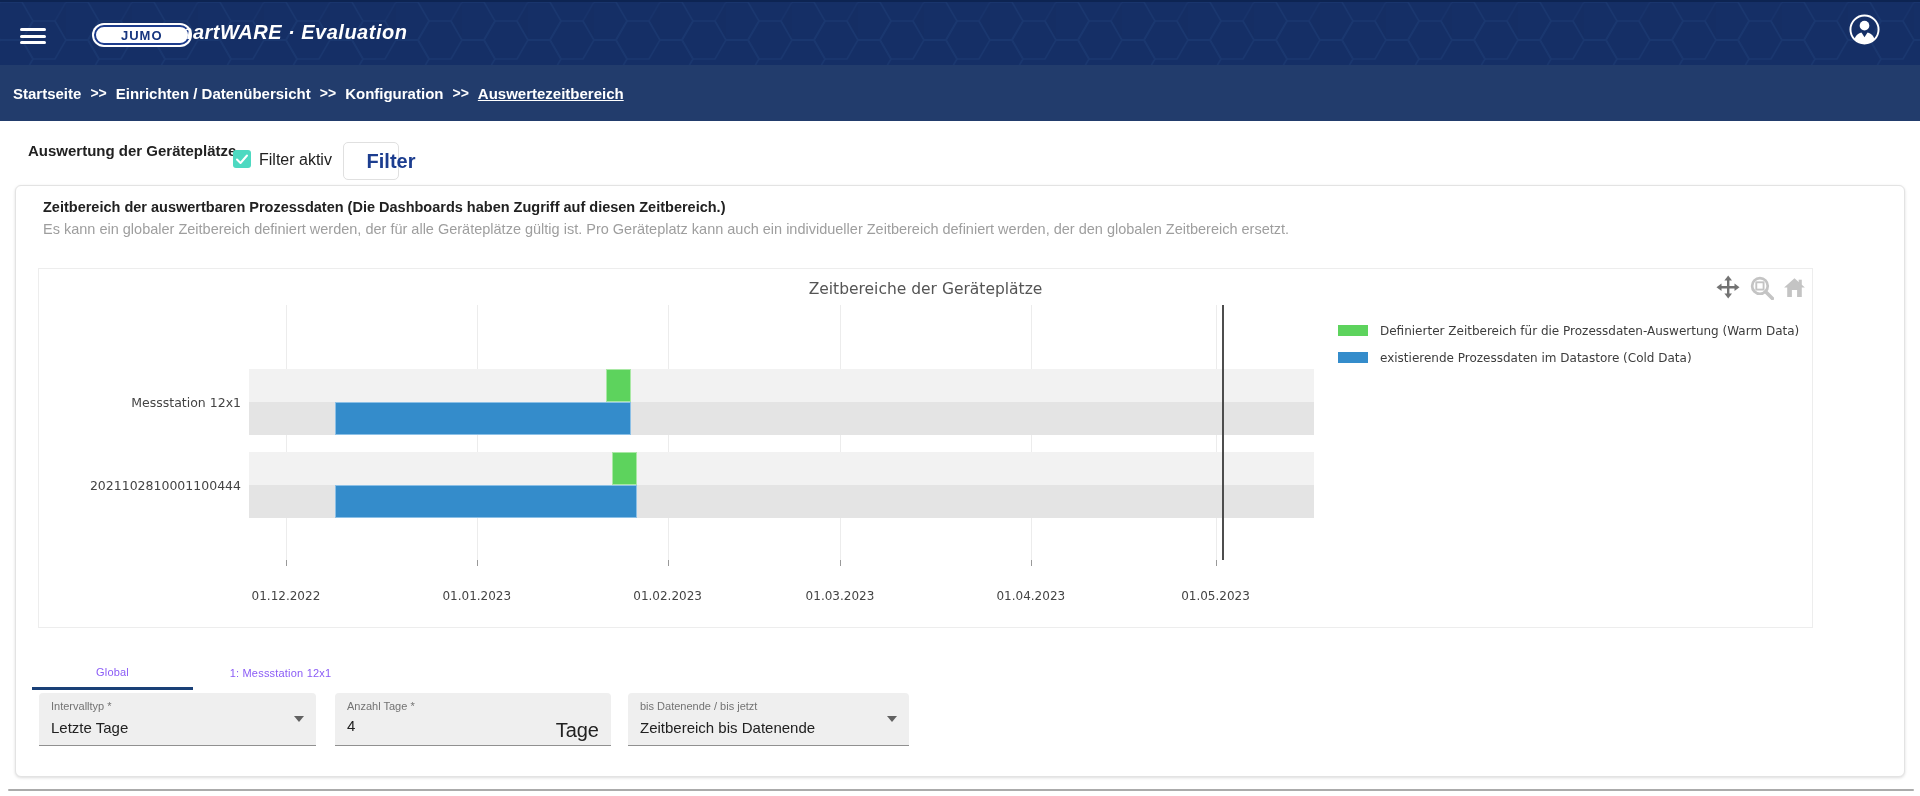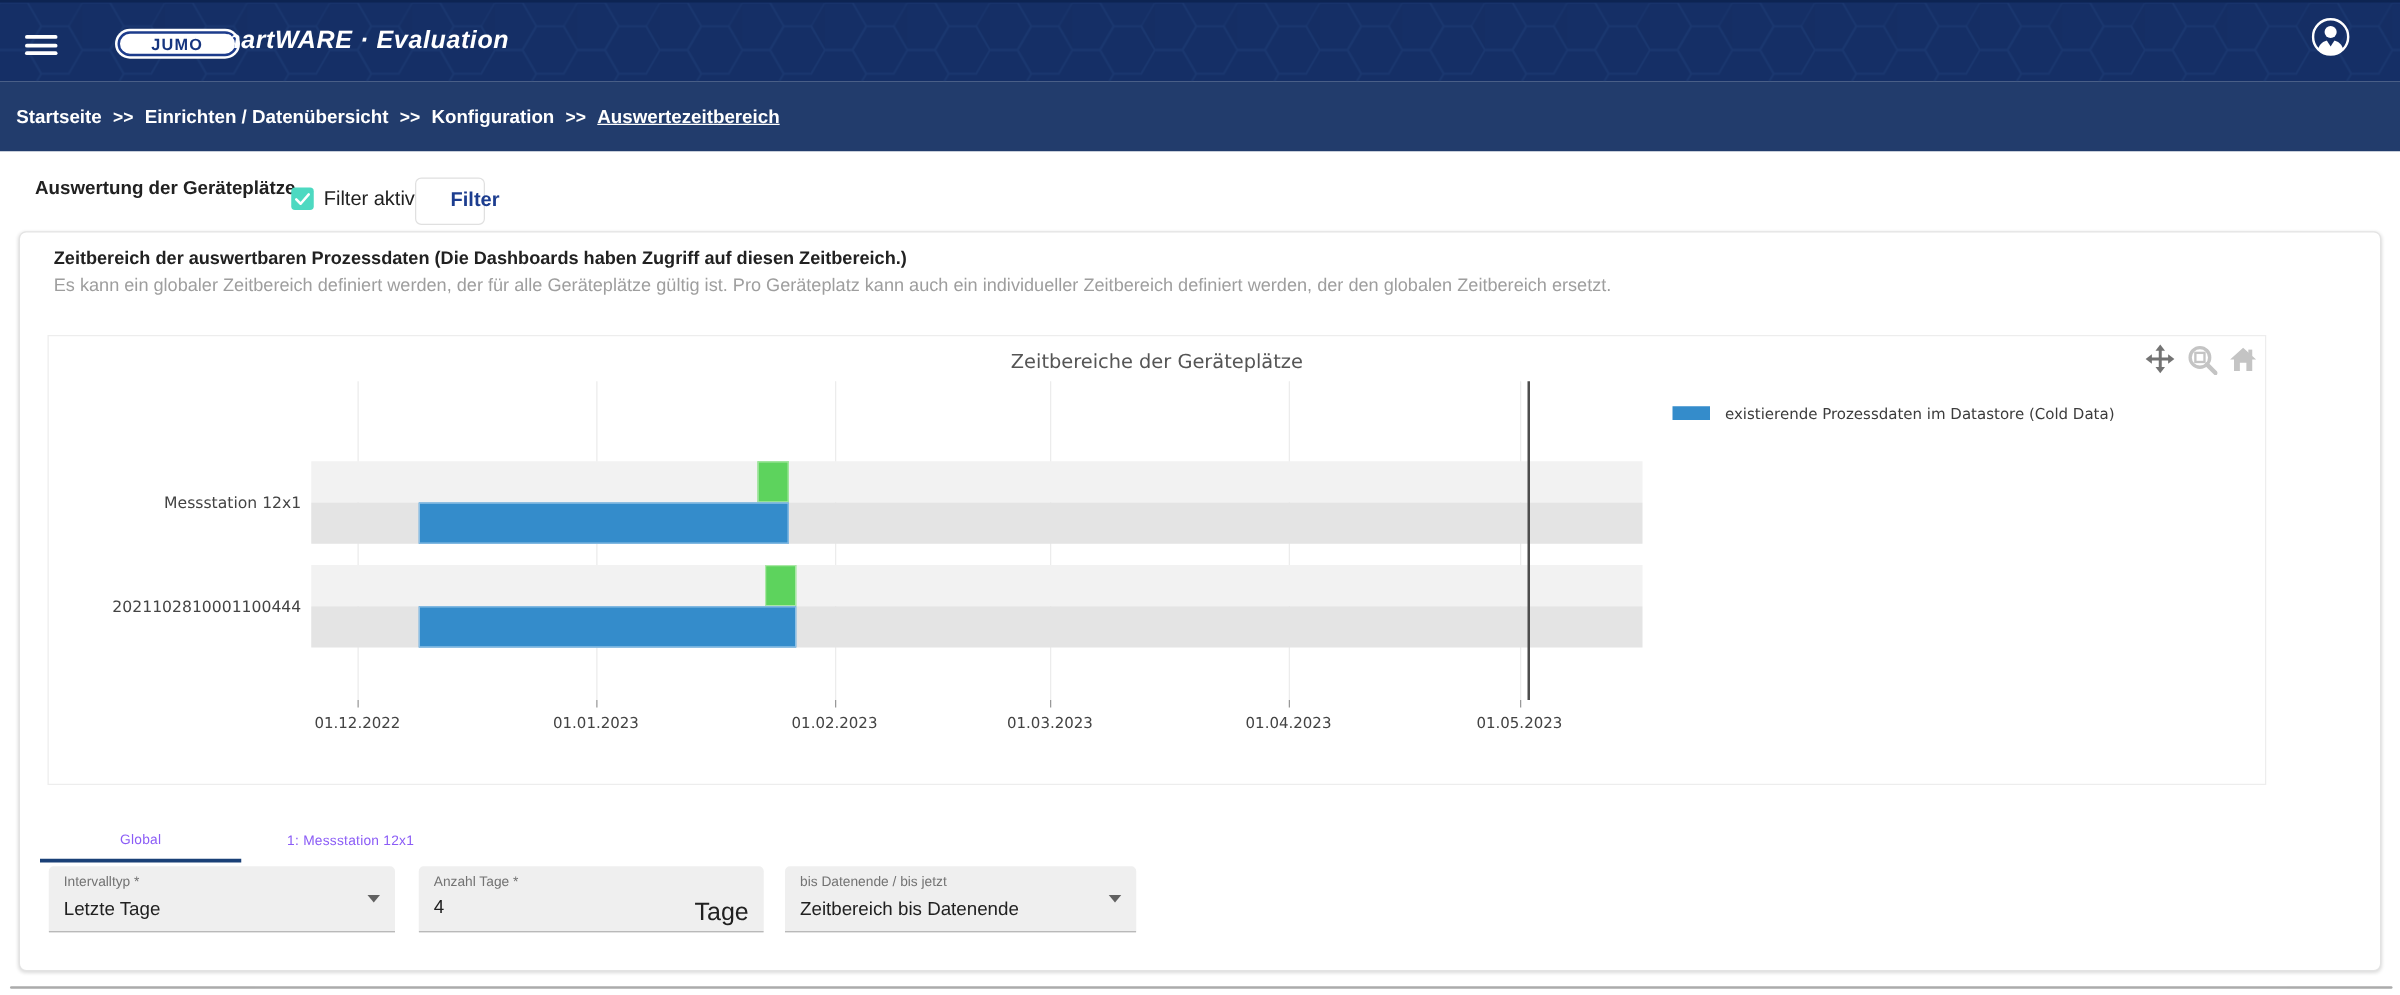--- a/index.html
+++ b/index.html
@@ -21,22 +21,22 @@
   .breadcrumb{position:absolute;left:0;top:65px;width:1920px;height:56px;background:#223c6c;display:flex;align-items:center;padding-left:13px;box-sizing:border-box;}
   .crumb{color:#fff;font-size:15px;font-weight:600;cursor:pointer;}
   .crumb.current{font-weight:700;text-decoration:underline;cursor:default;}
   .crumb-sep{color:#fff;font-size:14px;font-weight:700;margin:0 9px;}
 
   
   .page-title{position:absolute;left:28px;top:142px;font-size:15px;font-weight:700;color:#212121;}
   .checkbox{position:absolute;left:233px;top:150px;width:18px;height:18px;background:#4dd9c1;border-radius:3px;cursor:pointer;}
   .checkbox svg{position:absolute;inset:0;}
   .checkbox-label{position:absolute;left:259px;top:151px;font-size:16px;color:#212121;}
-  .filter-btn{position:absolute;left:332px;top:142px;width:56px;height:38px;background:#fff;border:1px solid #e0e0e0;border-radius:5px;
-    color:#1c3d8f;font-size:16px;font-weight:700;display:flex;align-items:center;justify-content:center;cursor:pointer;box-sizing:border-box;padding-left:40px;}
+  .filter-btn{position:absolute;left:343px;top:142px;width:56px;height:38px;background:#fff;border:1px solid #e0e0e0;border-radius:5px;
+    color:#1c3d8f;font-size:20px;font-weight:700;display:flex;align-items:center;justify-content:center;cursor:pointer;box-sizing:border-box;padding-left:40px;}
 
   
   .card{position:absolute;left:15px;top:185px;width:1890px;height:592px;background:#fff;border:1px solid #e3e3e3;border-radius:6px;
     box-shadow:0 1px 3px rgba(0,0,0,.14);box-sizing:border-box;}
   .card-heading{position:absolute;left:27px;top:13px;font-size:14.5px;font-weight:700;color:#212121;}
   .card-subheading{position:absolute;left:27px;top:35px;font-size:14.5px;color:#9e9e9e;}
 
   
   .chart-paper{position:absolute;left:22px;top:82px;width:1775px;height:360px;background:#fff;border:1px solid #ededed;box-sizing:border-box;
     font-family:"DejaVu Sans",sans-serif;padding-left:32px;}
@@ -47,21 +47,21 @@
   .legend-item{display:flex;align-items:center;height:27px;cursor:pointer;}
   .legend-swatch{width:30px;height:11px;margin-right:12px;}
   .legend-label{font-size:12px;color:#3c3c3c;white-space:nowrap;}
   .plot{position:absolute;left:210px;top:36px;width:1065px;height:255px;}
   .gridline{position:absolute;top:0;width:1px;height:255px;background:#ececec;}
   .track{position:absolute;left:0;width:1065px;height:33px;}
   .bar{position:absolute;height:33px;box-sizing:border-box;}
   .row-label{position:absolute;font-size:12.5px;color:#444;white-space:nowrap;transform:translate(-100%,-50%);}
   .now-line{position:absolute;top:0;width:2px;height:255px;background:#4d4d4d;}
   .tick{position:absolute;top:255px;width:1px;height:6px;background:#999;}
-  .tick-label{position:absolute;top:266px;transform:translateX(-50%);font-size:12px;color:#444;white-space:nowrap;}
+  .tick-label{position:absolute;top:284px;transform:translateX(-50%);font-size:12px;color:#444;white-space:nowrap;}
 
   
   .tabs{position:absolute;left:16px;top:470px;height:34px;display:flex;}
   .tab{height:34px;display:flex;align-items:center;justify-content:center;font-size:11px;color:#8b5cf6;letter-spacing:.2px;cursor:pointer;box-sizing:border-box;}
   .tab.active{border-bottom:3px solid #1a4077;}
 
   
   .field{position:absolute;top:507px;height:53px;background:#efefef;border-radius:4px 4px 0 0;border-bottom:1px solid #909090;box-sizing:border-box;cursor:pointer;}
   .field-label{position:absolute;left:12px;top:7px;font-size:11px;color:#737373;white-space:nowrap;}
   .field-value{position:absolute;left:12px;top:26px;font-size:15px;color:#212121;white-space:nowrap;}
@@ -153,20 +153,24 @@
           </svg>
         </div>
         <div class="mbtn">
           <svg viewBox="0 0 24 24" width="25" height="25">
             <path d="M2 12 L12 3 L22 12 L19 12 L19 21 L14.5 21 L14.5 14.5 L9.5 14.5 L9.5 21 L5 21 L5 12 Z" fill="#c4c4c4"></path>
             <rect x="16" y="4.5" width="3" height="5" fill="#c4c4c4"></rect>
           </svg>
         </div>
       </div>
       <div class="legend" id="legend">
+          <div class="legend-item">
+            <div class="legend-swatch" style="background: rgb(93, 211, 93);"></div>
+            <div class="legend-label">Definierter Zeitbereich für die Prozessdaten-Auswertung (Warm Data)</div>
+          </div>
           <div class="legend-item">
             <div class="legend-swatch" style="background: rgb(52, 140, 203);"></div>
             <div class="legend-label">existierende Prozessdaten im Datastore (Cold Data)</div>
           </div>
         </div>
       <div class="plot" id="plot">
           <div class="gridline" style="left: 36.9364px;"></div>
           <div class="tick" style="left: 36.9364px;"></div>
           <div class="tick-label" style="left: 36.9364px;">01.12.2022</div>
           <div class="gridline" style="left: 227.775px;"></div>

